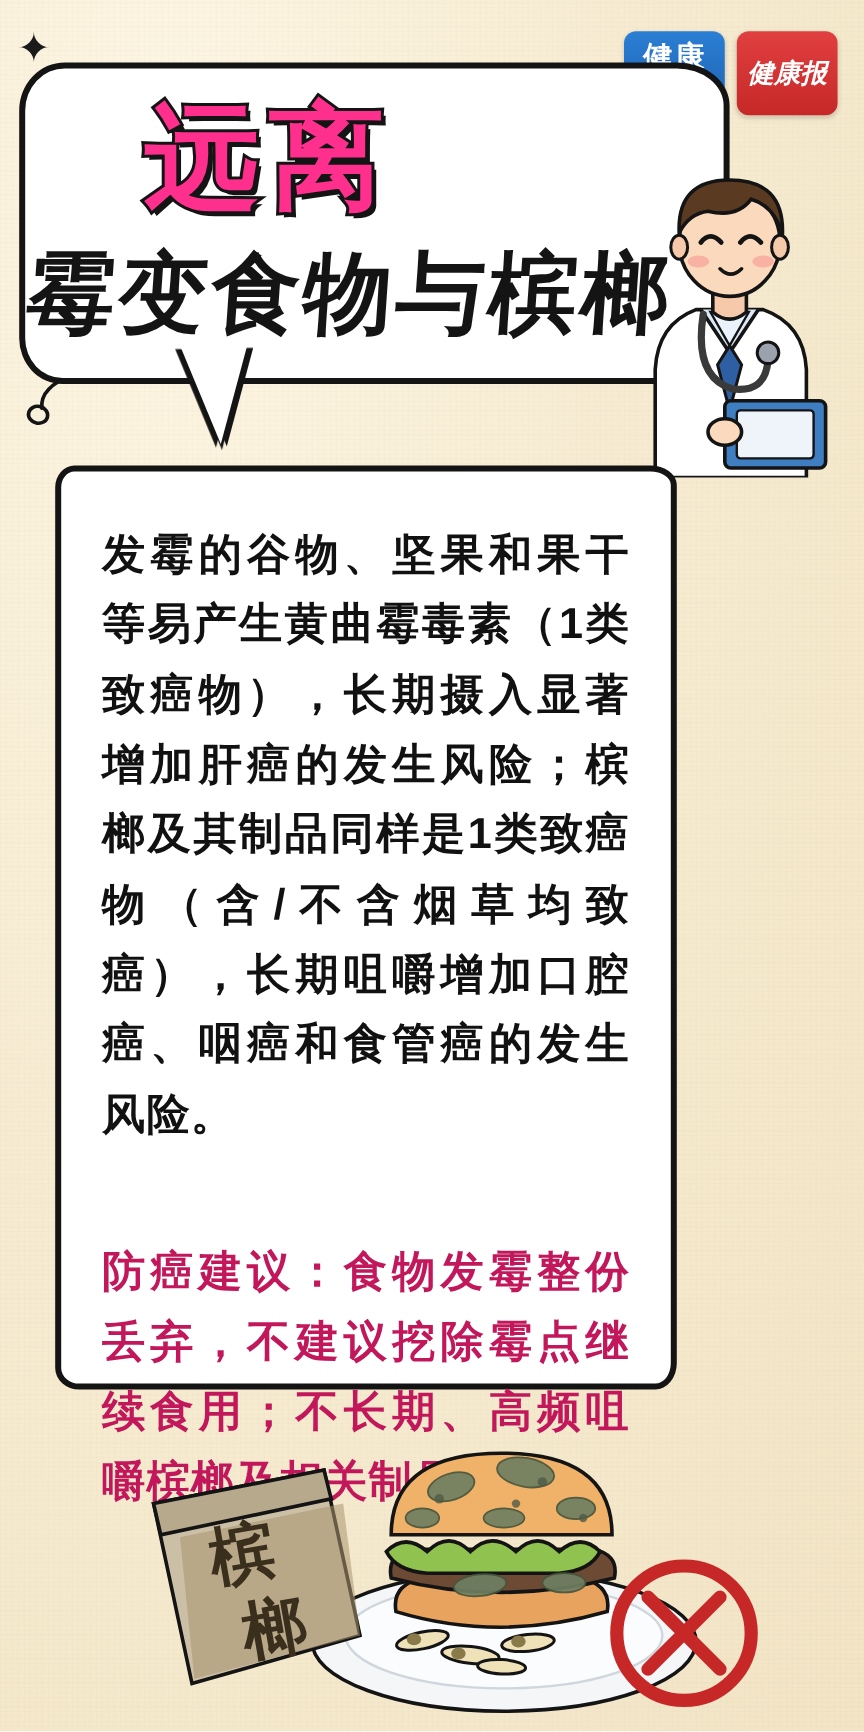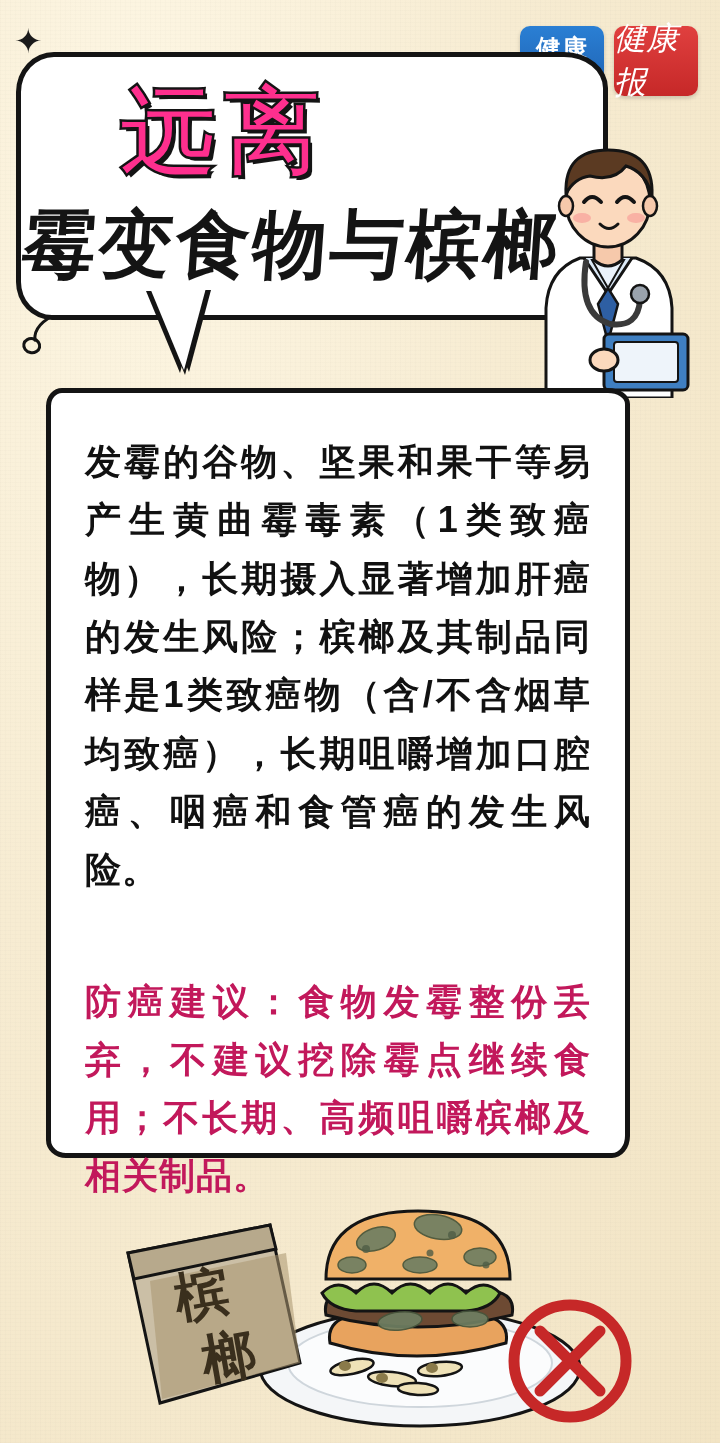--- a/index.html
+++ b/index.html
@@ -57,22 +57,22 @@
   .logo-red {
     width: 84px;
     height: 70px;
     background: linear-gradient(180deg, #e0403f 0%, #c62828 100%);
     border-radius: 10px;
     color: #fff;
     display: flex;
     align-items: center;
     justify-content: center;
     font-family: "Liberation Serif", serif;
-    font-size: 32px;
-    font-weight: normal;
+    font-size: 22px;
+    font-weight: bold;
     font-style: italic;
     letter-spacing: 0px;
     box-shadow: 0 2px 4px rgba(0,0,0,0.18);
   }
 
   
   .sparkle {
     position: absolute;
     color: #1a1a1a;
     font-size: 30px;
@@ -103,21 +103,21 @@
     border-right: 22px solid transparent;
     border-top: 82px solid #ffffff;
     filter: drop-shadow(-4px 3px 0 #141414) drop-shadow(5px 2px 0 #141414);
   }
   .title-line1 {
     position: absolute;
     top: 68px;
     left: 120px;
     font-family: "Liberation Sans", sans-serif;
     font-size: 96px;
-    font-weight: normal;
+    font-weight: bold;
     color: #ff2f8e;
     letter-spacing: 8px;
     -webkit-text-stroke: 5px #141414;
     paint-order: stroke fill;
     text-shadow: 4px 4px 0 #141414;
     white-space: nowrap;
   }
   .title-line2 {
     position: absolute;
     top: 196px;
@@ -138,21 +138,21 @@
     right: 22px;
     width: 180px;
     height: 270px;
   }
 
   
   .card {
     position: absolute;
     top: 388px;
     left: 46px;
-    width: 584px;
+    width: 518px;
     height: 770px;
     background: #ffffff;
     border: 5px solid #141414;
     border-radius: 16px 22px 18px 20px / 18px 16px 22px 18px;
     box-sizing: border-box;
     padding: 40px 34px 0 34px;
   }
   .body-text {
     font-family: "Liberation Sans", sans-serif;
     font-size: 36px;

